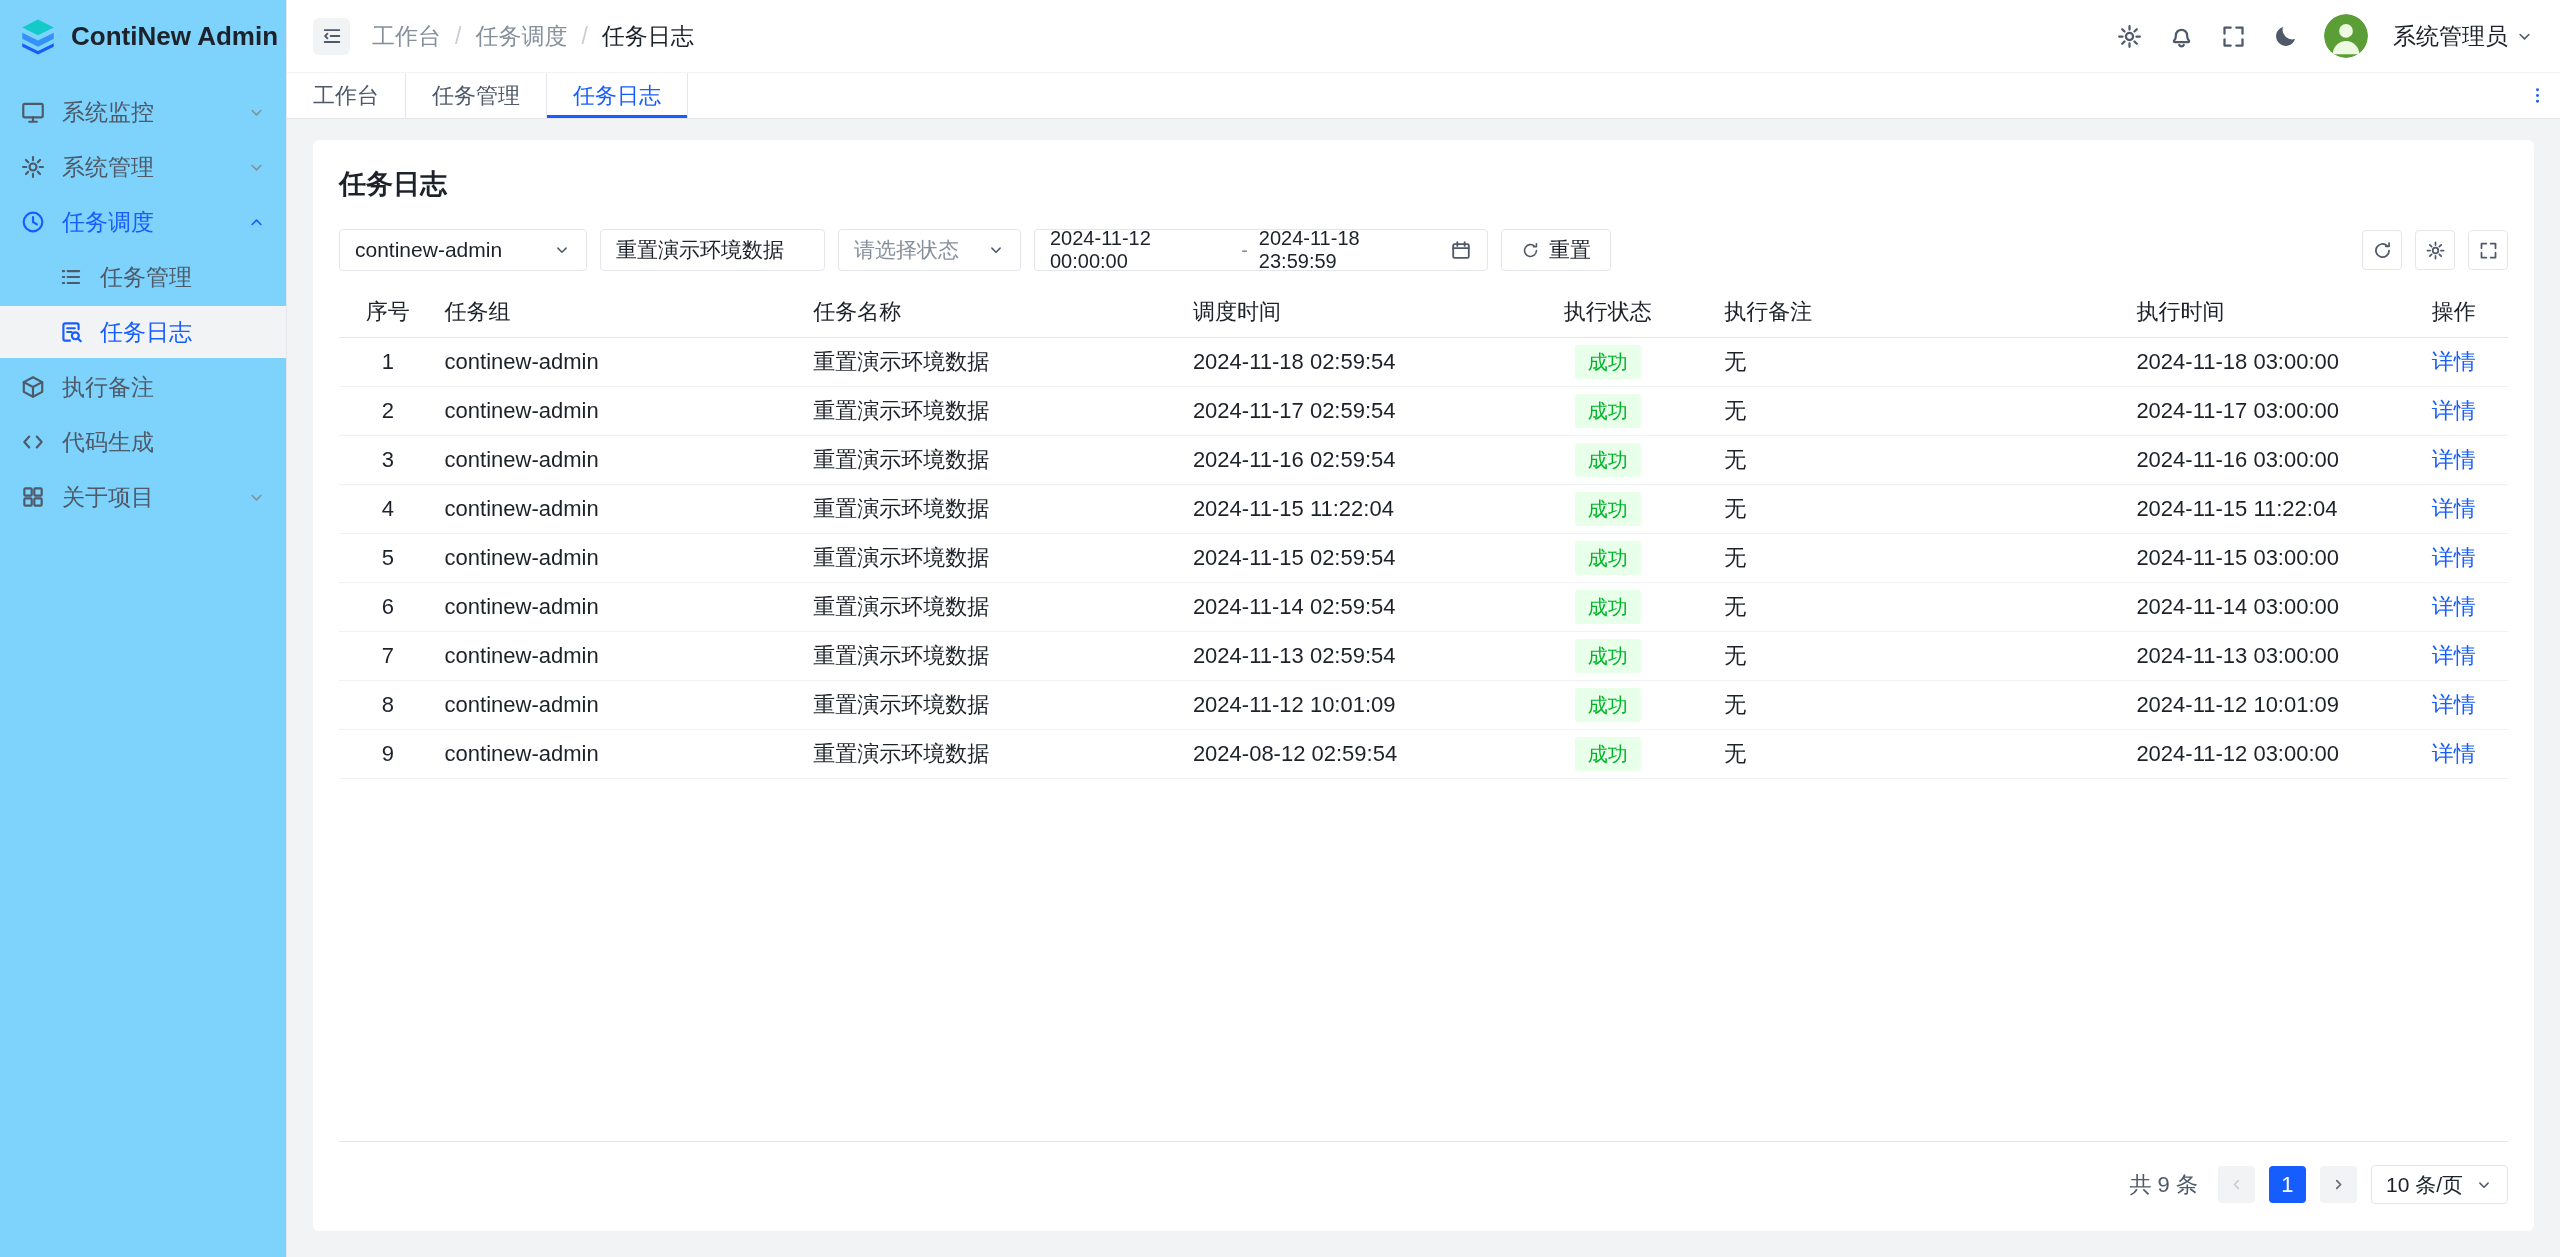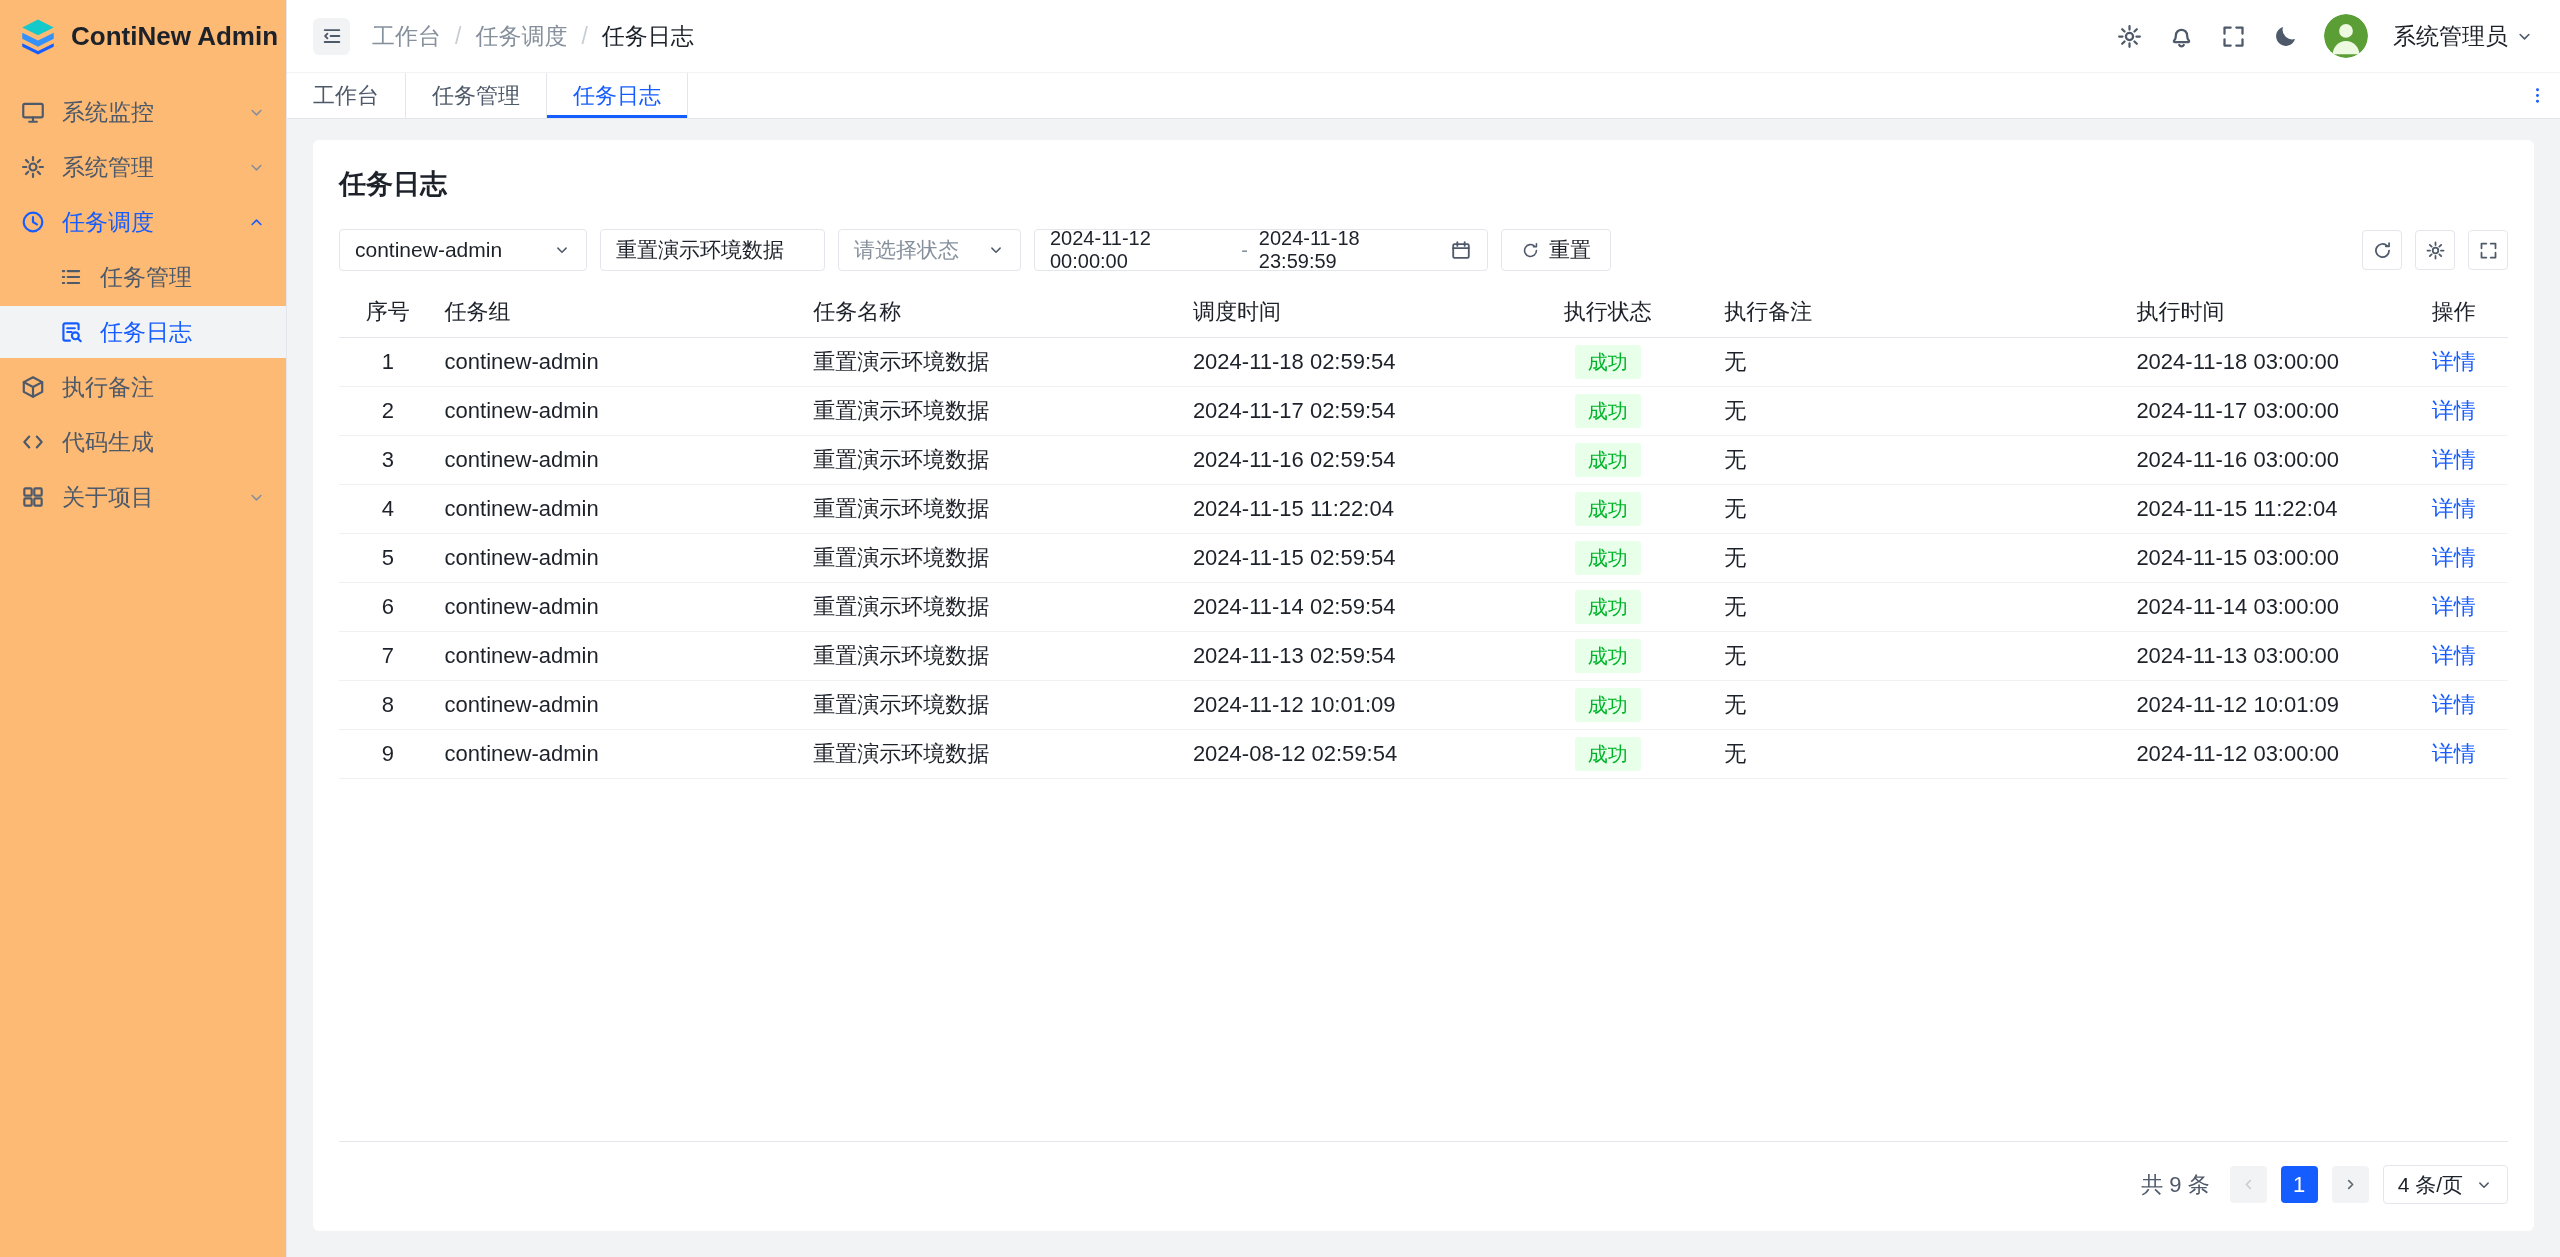--- a/index.html
+++ b/index.html
@@ -2,21 +2,21 @@
 <html><head>
 <meta charset="utf-8">
 <style>
   * { margin:0; padding:0; box-sizing:border-box; }
   html,body { width:2560px; height:1257px; overflow:hidden; }
   body { font-family:"Liberation Sans","DejaVu Sans",sans-serif; background:#f2f3f5; color:#1d2129; }
   svg { display:block; }
   .app { display:flex; width:100%; height:100%; }
 
   
-  .sidebar { width:287px; background:#fdba74; border-right:1px solid #e5e6eb; display:flex; flex-direction:column; flex-shrink:0; }
+  .sidebar { width:287px; background:#7dd3fc; border-right:1px solid #e5e6eb; display:flex; flex-direction:column; flex-shrink:0; }
   .logo { height:73px; display:flex; align-items:center; gap:12px; padding:0 17px; flex-shrink:0; }
   .logo-icon { width:42px; height:42px; flex-shrink:0; }
   .logo-text { font-size:26px; font-weight:700; color:#1d2129; white-space:nowrap; }
   .menu { padding:10px 0; overflow:hidden; }
   .menu-item { height:52px; margin:3px 0; padding:0 20px; display:flex; align-items:center; gap:16px; font-size:23px; color:#4e5969; cursor:pointer; }
   .menu-item .mi-icon { width:26px; height:26px; flex-shrink:0; }
   .menu-item .mi-icon svg { width:100%; height:100%; }
   .menu-item .mi-arrow { width:19px; height:19px; margin-left:auto; color:#86909c; }
   .menu-item .mi-arrow svg { width:100%; height:100%; }
   .menu-item.active-parent, .menu-item.active-parent .mi-arrow { color:#165dff; }
@@ -526,21 +526,21 @@
                 <path d="M14.5 6.5 9 12l5.5 5.5"></path>
               </svg>
           </button>
           <span class="pg-current">1</span>
           <button class="pg-btn">
             <svg viewBox="0 0 24 24" fill="none" stroke="currentColor" stroke-width="2.4" stroke-linecap="round" stroke-linejoin="round">
                 <path d="M9.5 6.5 15 12l-5.5 5.5"></path>
               </svg>
           </button>
           <div class="pg-size">
-            <span>4 条/页</span>
+            <span>10 条/页</span>
             <span class="chev">
               <svg viewBox="0 0 24 24" fill="none" stroke="currentColor" stroke-width="2" stroke-linecap="round" stroke-linejoin="round">
                   <path d="M6.5 9.5 12 15l5.5-5.5"></path>
                 </svg>
             </span>
           </div>
         </div>
       </section>
     </main>
 

